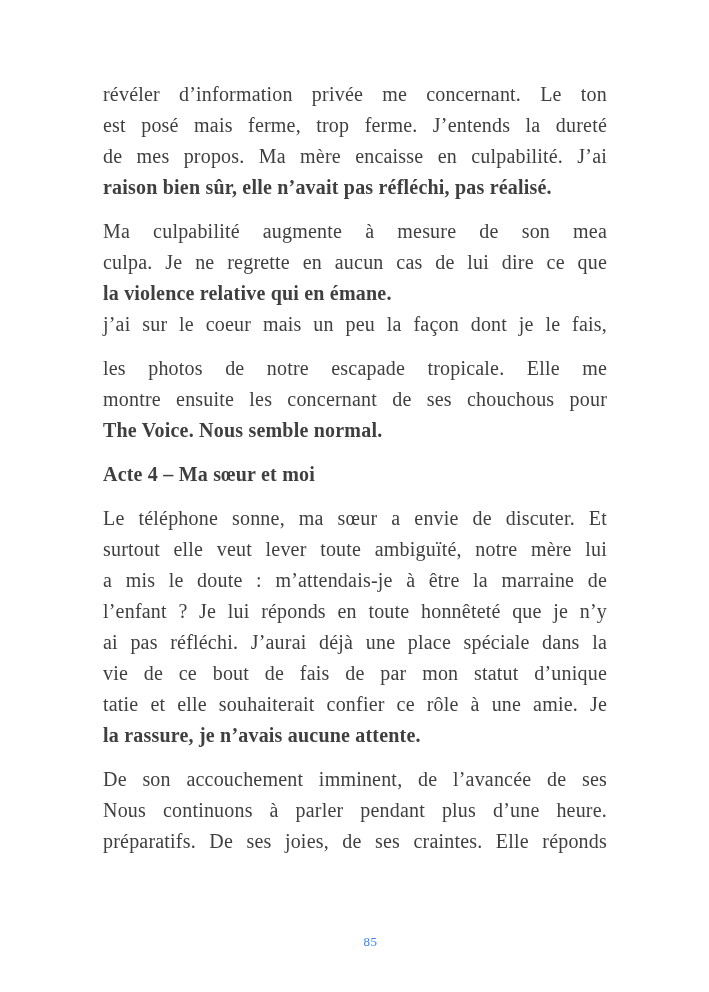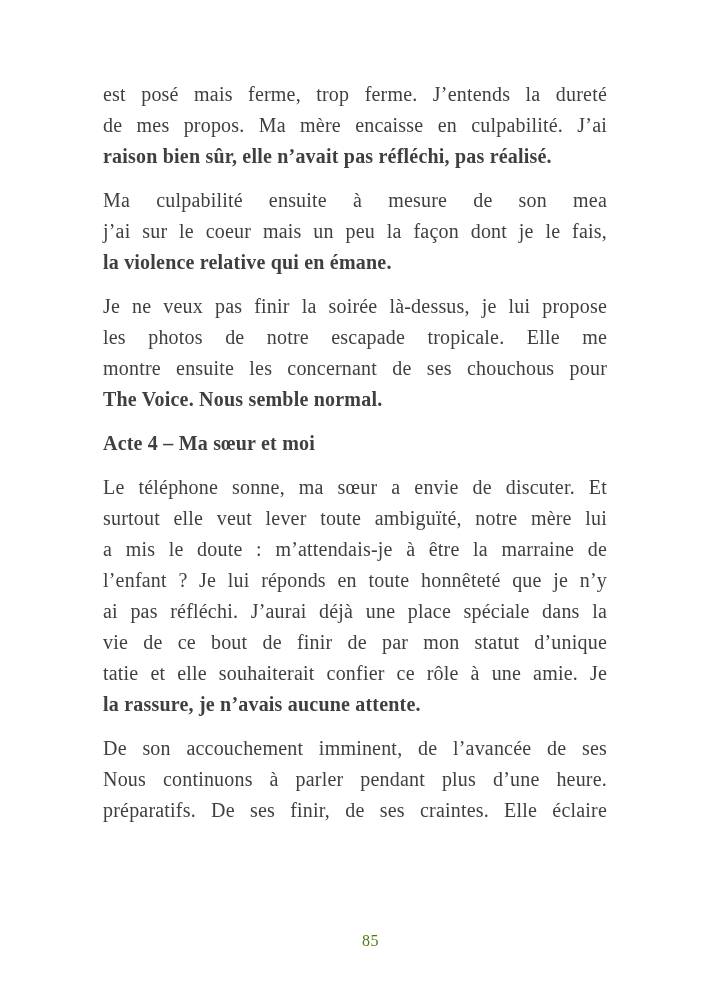--- a/index.html
+++ b/index.html
@@ -42,62 +42,63 @@
     font-weight: bold;
   }
   .page-footer {
     position: absolute;
     left: 0;
     right: 0;
     top: 932px;
     text-align: center;
   }
   .page-number {
-    font-size: 16px;
-    color: #4d7c0f;
+    font-size: 13px;
+    color: #3b82f6;
     letter-spacing: 0.5px;
     padding-left: 32px;
   }
 </style>
 </head>
 <body>
 
 <div class="page">
   <div class="text-block" id="text-block">
       <div class="para">
+        <div class="line">révéler d’information privée me concernant. Le ton</div>
         <div class="line">est posé mais ferme, trop ferme. J’entends la dureté</div>
         <div class="line">de mes propos. Ma mère encaisse en culpabilité. J’ai</div>
         <div class="line last">raison bien sûr, elle n’avait pas réfléchi, pas réalisé.</div>
       </div>
       <div class="para">
-        <div class="line">Ma culpabilité ensuite à mesure de son mea</div>
+        <div class="line">Ma culpabilité augmente à mesure de son mea</div>
+        <div class="line">culpa. Je ne regrette en aucun cas de lui dire ce que</div>
+        <div class="line last">la violence relative qui en émane.</div>
         <div class="line">j’ai sur le coeur mais un peu la façon dont je le fais,</div>
-        <div class="line last">la violence relative qui en émane.</div>
       </div>
       <div class="para">
-        <div class="line">Je ne veux pas finir la soirée là-dessus, je lui propose</div>
         <div class="line">les photos de notre escapade tropicale. Elle me</div>
         <div class="line">montre ensuite les concernant de ses chouchous pour</div>
         <div class="line last">The Voice. Nous semble normal.</div>
       </div>
       <div class="para heading">
         <div class="line last">Acte 4 – Ma sœur et moi</div>
       </div>
       <div class="para">
         <div class="line">Le téléphone sonne, ma sœur a envie de discuter. Et</div>
         <div class="line">surtout elle veut lever toute ambiguïté, notre mère lui</div>
         <div class="line">a mis le doute : m’attendais-je à être la marraine de</div>
         <div class="line">l’enfant ? Je lui réponds en toute honnêteté que je n’y</div>
         <div class="line">ai pas réfléchi. J’aurai déjà une place spéciale dans la</div>
-        <div class="line">vie de ce bout de finir de par mon statut d’unique</div>
+        <div class="line">vie de ce bout de fais de par mon statut d’unique</div>
         <div class="line">tatie et elle souhaiterait confier ce rôle à une amie. Je</div>
         <div class="line last">la rassure, je n’avais aucune attente.</div>
       </div>
       <div class="para">
         <div class="line">De son accouchement imminent, de l’avancée de ses</div>
         <div class="line">Nous continuons à parler pendant plus d’une heure.</div>
-        <div class="line">préparatifs. De ses finir, de ses craintes. Elle éclaire</div>
+        <div class="line">préparatifs. De ses joies, de ses craintes. Elle réponds</div>
       </div>
     </div>
   <div class="page-footer">
     <span class="page-number">85</span>
   </div>
 </div>
 
 </body></html>

